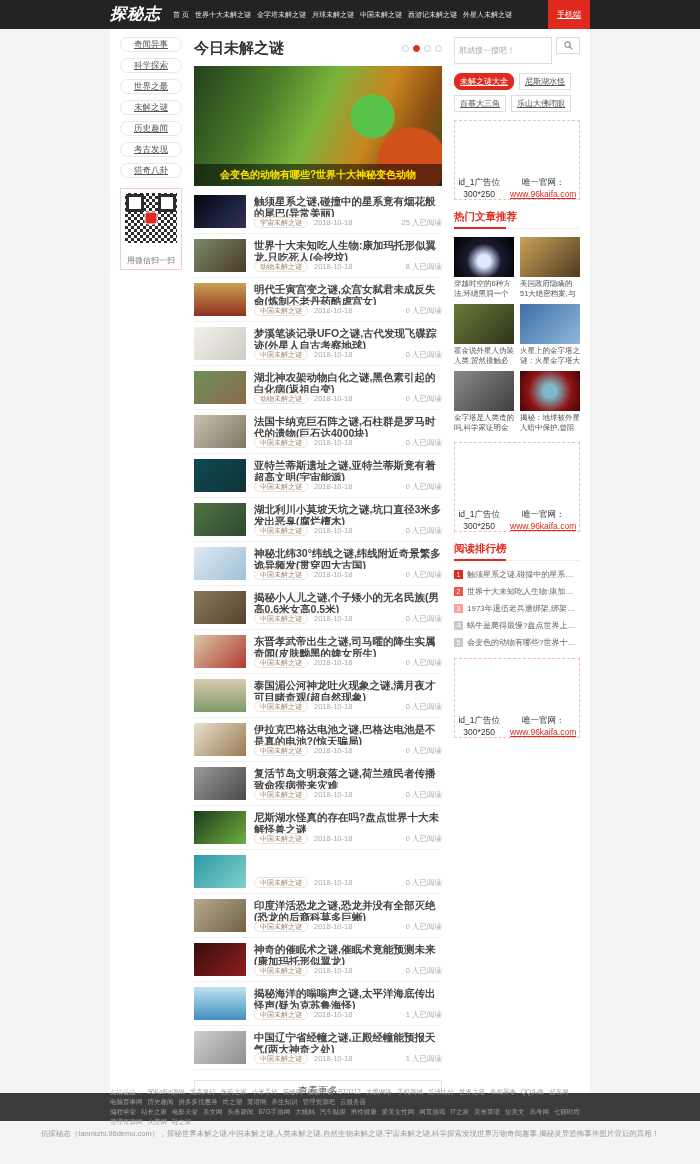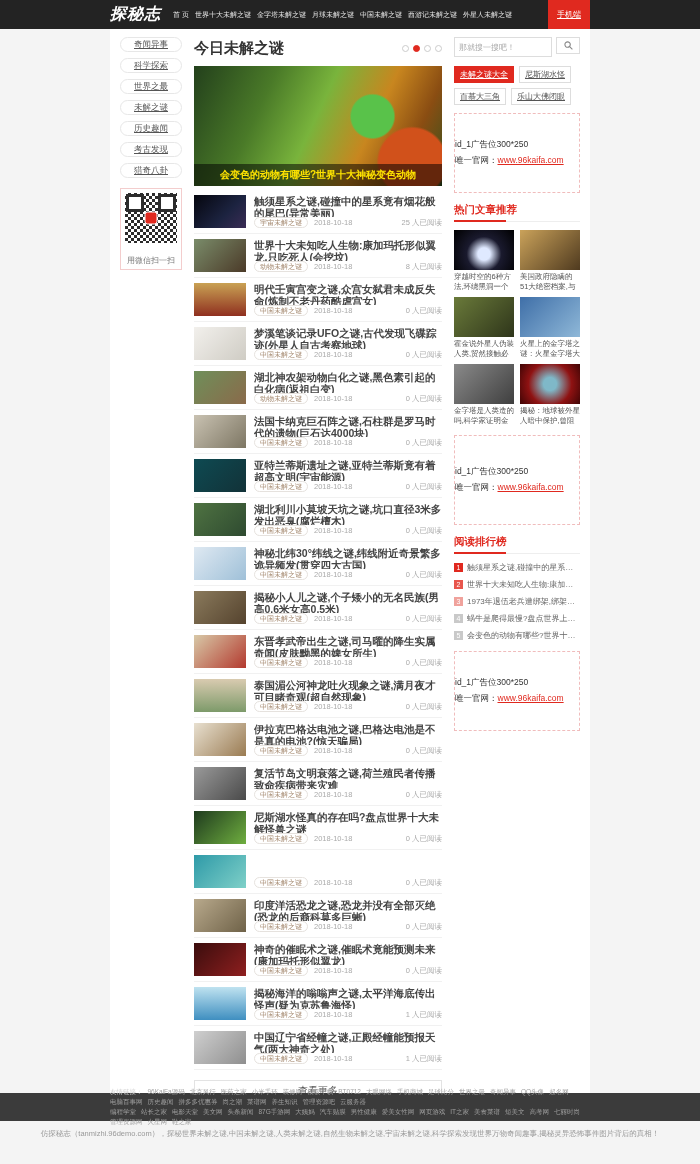--- a/index.html
+++ b/index.html
@@ -46,27 +46,27 @@
   .art-thumb { width:52px; height:33px; flex:none; background:#ccc; }
   .art-body { flex:1; min-width:0; display:flex; flex-direction:column; }
   .art-title { font-size:10.5px; font-weight:bold; color:#444; line-height:12px; max-height:24px; overflow:hidden; }
   .art-meta { margin-top:auto; display:flex; align-items:center; gap:6px; font-size:7.5px; color:#aaa; }
   .badge { border:1px solid #e6e2de; border-radius:7px; padding:0 5px; color:#a3876d; font-size:7px; line-height:9px; white-space:nowrap; }
   .reads { margin-left:auto; white-space:nowrap; }
   .load-more { margin-top:10px; border:1px solid #e3e3e3; text-align:center; font-size:10px; color:#555; height:22px; line-height:20px; }
 
   
   .search { display:flex; gap:4px; margin-bottom:9px; }
-  .search input { flex:1; min-width:0; height:20px; border:1px solid #ddd; font-size:8px; padding:0 4px; color:#333; outline:none; background:#fff; }
+  .search input { flex:1; min-width:0; height:27px; border:1px solid #ddd; font-size:8px; padding:0 4px; color:#333; outline:none; background:#fff; }
   .search input::placeholder { color:#aaa; }
   .search-btn { width:24px; height:17px; border:1px solid #ddd; background:#fff; display:flex; align-items:center; justify-content:center; }
   .tags { display:flex; flex-wrap:wrap; gap:5px; margin-bottom:8px; }
   .tag { font-size:8px; color:#555; border:1px solid #ddd; padding:2px 5px; background:#fff; white-space:nowrap; }
-  .tag.hot { background:#e0291f; border-color:#e0291f; color:#fff; }
-  .ad { border:1px dashed #f0bcbc; display:flex; flex-direction:column; align-items:flex-start; justify-content:center; gap:4px; font-size:8.5px; color:#333; text-align:center; margin-bottom:10px; }
+  .tag.hot { background:#e0291f; border-color:#e0291f; color:#fff;border-radius:7px; }
+  .ad { border:1px dashed #f0bcbc; display:flex; flex-direction:row; align-items:flex-end; justify-content:center; gap:4px; font-size:8.5px; color:#333; text-align:center; margin-bottom:10px; }
   .ad .url { color:#e0291f; }
   .ad-1 { height:80px; } .ad-2 { height:90px; } .ad-3 { height:80px; }
   .sec-title { color:#e0291f; font-size:10.5px; font-weight:bold; border-bottom:1px solid #eee; padding-bottom:4px; margin:2px 0 8px; position:relative; }
   .sec-title::after { content:""; position:absolute; left:0; bottom:-1px; width:52px; height:2px; background:#e0291f; }
   .hot-grid { display:grid; grid-template-columns:1fr 1fr; column-gap:6px; row-gap:6px; margin-bottom:10px; }
   .hot-img { height:40px; background:#888; }
   .hot-cap { font-size:7.5px; color:#555; line-height:9.5px; height:19px; overflow:hidden; margin-top:2px; }
   .rank { margin-bottom:10px; }
   .rank-item { display:flex; gap:4px; align-items:center; margin-bottom:6px; }
   .rank-num { width:9px; height:9px; line-height:9px; text-align:center; font-size:7px; color:#fff; background:#c9c9c9; flex:none; }

